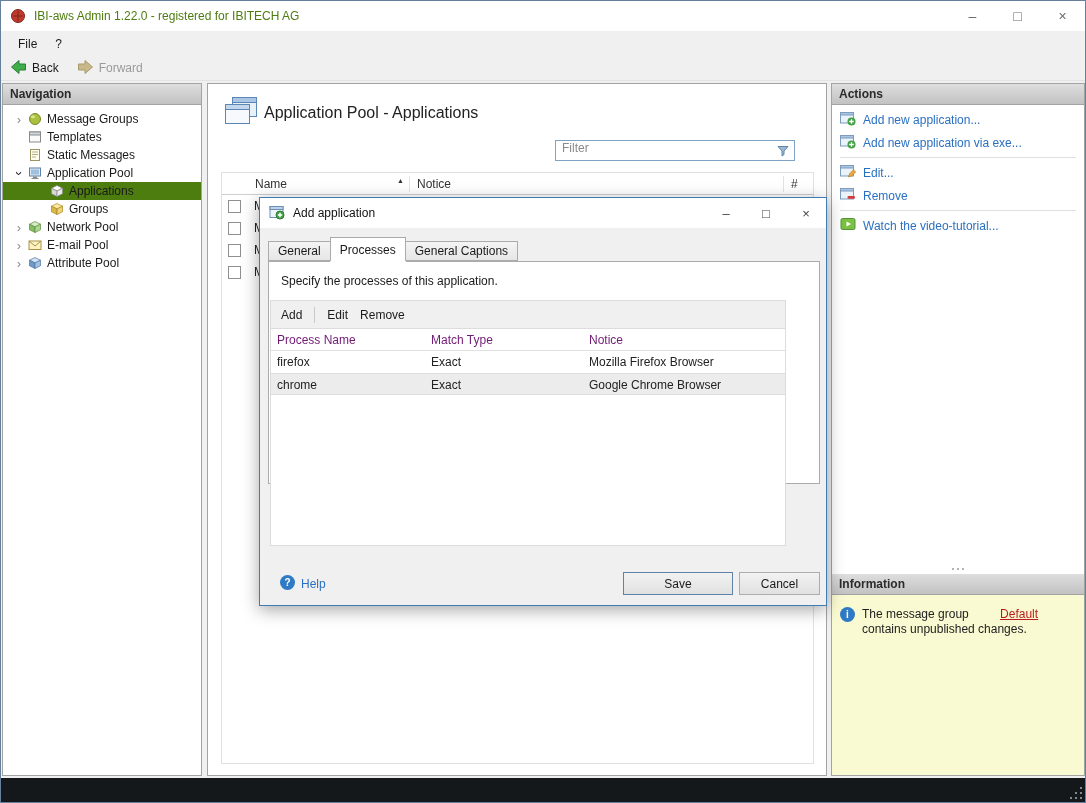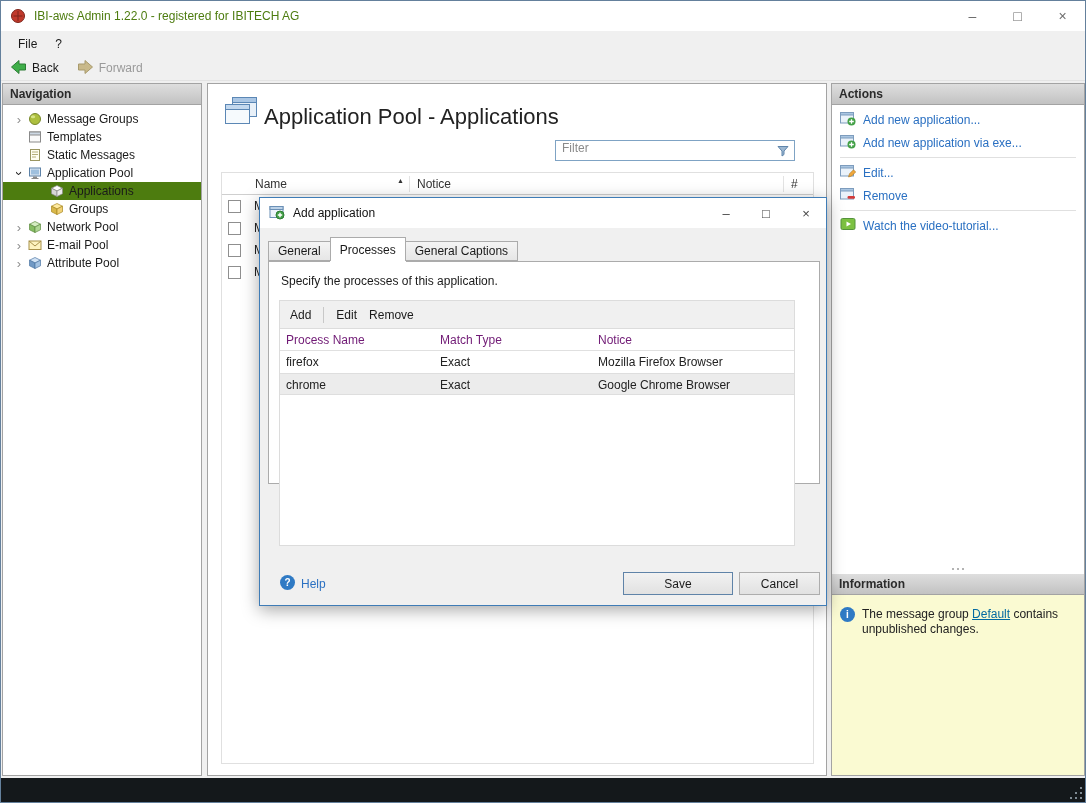--- a/index.html
+++ b/index.html
@@ -32,21 +32,21 @@
   .expander { width:16px; margin-left:8px; text-align:center; color:#8f8f8f; font-size:13px; line-height:1; flex:none; }
   .expander.expanded { transform:rotate(90deg); color:#222; }
   .expander.none { visibility:hidden; }
   .tree-item.child .expander { margin-left:30px; visibility:hidden; }
   .ticon { width:16px; height:14px; display:flex; align-items:center; justify-content:center; flex:none; }
   .tlabel { margin-left:4px; white-space:nowrap; }
 
   
   .main-panel { position:absolute; left:206px; top:82px; width:620px; height:693px; background:#fff; border:1px solid #a3a3a3; }
   .main-icon { position:absolute; left:16px; top:12px; }
-  .main-title { position:absolute; left:56px; top:20px; font-size:22px; color:#222;text-align:center; }
+  .main-title { position:absolute; left:56px; top:20px; font-size:16px; color:#222;text-align:center; }
   .filter-wrap { position:absolute; left:347px; top:56px; width:240px; height:21px; border:1px solid #7fa3c4; background:#fff; display:flex; align-items:flex-start; }
   .filter-input { flex:1; border:none; outline:none; padding:0 6px; font:inherit; color:#333; min-width:0; }
   .filter-input::placeholder { color:#8a8a8a; }
   .funnel { width:22px; height:100%; display:flex; align-items:center; justify-content:center; cursor:pointer; }
   .list-frame { position:absolute; left:13px; top:88px; width:593px; height:592px; border:1px solid #e0e0e0; }
   .list-header { position:absolute; left:0; top:0; right:0; height:22px; border-bottom:1px solid #cfcfcf; background:#fff; }
   .list-header span { position:absolute; top:4px; color:#333; }
   .h-name { left:33px; }
   .h-sort { left:175px; font-size:7px; color:#8f8f8f; top:7px; }
   .h-notice { left:195px; }
@@ -61,40 +61,40 @@
   .actions-head { position:absolute; top:0; left:0; right:0; }
   .actions-body { position:absolute; top:24px; left:0; right:0; }
   .action-link { display:flex; align-items:center; gap:7px; padding:0 8px; height:23px; color:#2a70c2; cursor:pointer; }
   .action-sep { border-top:1px solid #e0e0e0; margin:3px 8px; }
   .splitter-grip { position:absolute; top:481px; left:0; right:0; height:8px; display:flex; align-items:center; justify-content:center; gap:3px; cursor:row-resize; }
   .splitter-grip i { width:2px; height:2px; background:#9a9a9a; border-radius:50%; }
   .info-head { position:absolute; top:490px; left:0; right:0; }
   .info-body { position:absolute; top:511px; left:0; right:0; bottom:0; background:#fafad2; padding:12px 8px; display:flex; gap:7px; align-items:flex-start; }
   .round-icon { width:15px; height:15px; border-radius:50%; background:#2f7ac4; color:#fff; font-size:10px; font-weight:bold; display:flex; align-items:center; justify-content:center; flex:none; font-style:normal; }
   .info-text { width:208px; line-height:15px; color:#222; }
-  .info-link { color:#0369a1; text-decoration:underline; cursor:pointer; }
+  .info-link { color:#b91c1c; text-decoration:underline; cursor:pointer;margin-left:28px; }
 
   
   .statusbar { position:absolute; left:0; right:0; bottom:0; height:24px; background:#14181b; }
   .resize-grip { position:absolute; right:3px; bottom:3px; width:13px; height:13px; }
   .resize-grip i { position:absolute; width:2px; height:2px; background:#7e8a93; }
 
   
   .dialog { position:absolute; left:258px; top:196px; width:568px; height:409px; background:#f0f0f0; border:1px solid #3f7cb6; box-shadow:0 4px 16px rgba(0,0,0,.35); z-index:10; }
   .dlg-titlebar { position:absolute; top:0; left:0; right:0; height:30px; background:#fff; display:flex; align-items:center; }
   .dlg-icon { margin-left:9px; flex:none; }
   .dlg-title { margin-left:8px; color:#111; }
   .dlg-btns { margin-left:auto; display:flex; height:100%; }
   .dlg-btn { width:40px; height:100%; display:flex; align-items:center; justify-content:center; color:#444; font-size:13px; cursor:pointer; }
   .tabs { position:absolute; left:8px; top:39px; height:24px; display:flex; align-items:flex-end; z-index:3; }
   .tab { height:20px; padding:0 9px; display:flex; align-items:center; background:linear-gradient(#f4f4f4,#e6e6e6); border:1px solid #ababab; margin-right:-1px; cursor:pointer; }
   .tab.active { height:24px; background:#fff; border-bottom:none; box-shadow:0 1px 0 0 #fff; z-index:4; }
   .tab-content { position:absolute; left:8px; top:63px; width:552px; height:223px; background:#fff; border:1px solid #ababab; z-index:2; }
   .dlg-desc { position:absolute; left:12px; top:12px; color:#1a1a1a; }
-  .proc-box { position:absolute; left:10px; top:38px; width:516px; height:246px; border:1px solid #dcdcdc; background:#fff; }
+  .proc-box { position:absolute; left:1px; top:38px; width:516px; height:246px; border:1px solid #dcdcdc; background:#fff; }
   .proc-toolbar { height:28px; background:#f0f0f0; border-bottom:1px solid #dcdcdc; display:flex; align-items:center; padding-left:10px; gap:12px; }
   .ptool { cursor:pointer; color:#1a1a1a; }
   .ptool-sep { width:1px; height:16px; background:#c8c8c8; }
   .proc-header { height:22px; border-bottom:1px solid #e0e0e0; position:relative; color:#701a75; }
   .proc-header span, .proc-row span { position:absolute; top:4px; white-space:nowrap; }
   .pc1 { left:6px; } .pc2 { left:160px; } .pc3 { left:318px; }
   .proc-row { height:22px; position:relative; color:#222; cursor:pointer; }
   .proc-row.selected { background:#ececec; border-top:1px solid #dedede; border-bottom:1px solid #dedede; }
   .dlg-footer { position:absolute; left:0; right:0; top:356px; bottom:0; }
   .help-icon { position:absolute; left:20px; top:21px; }

